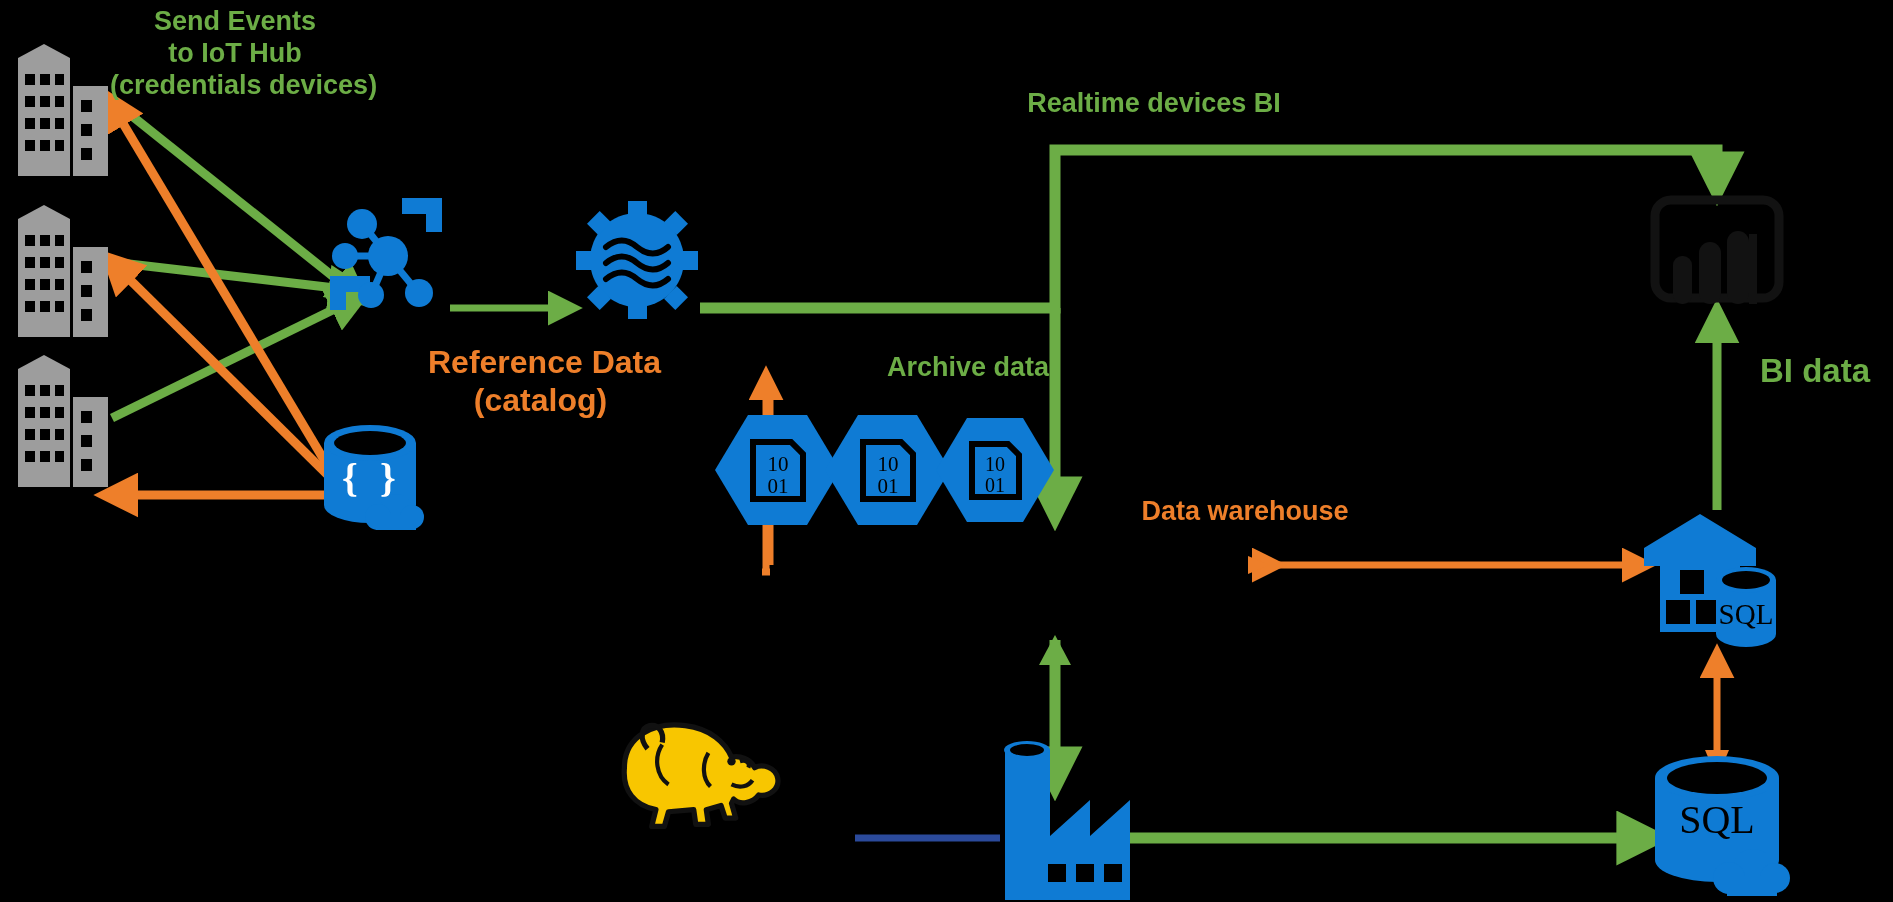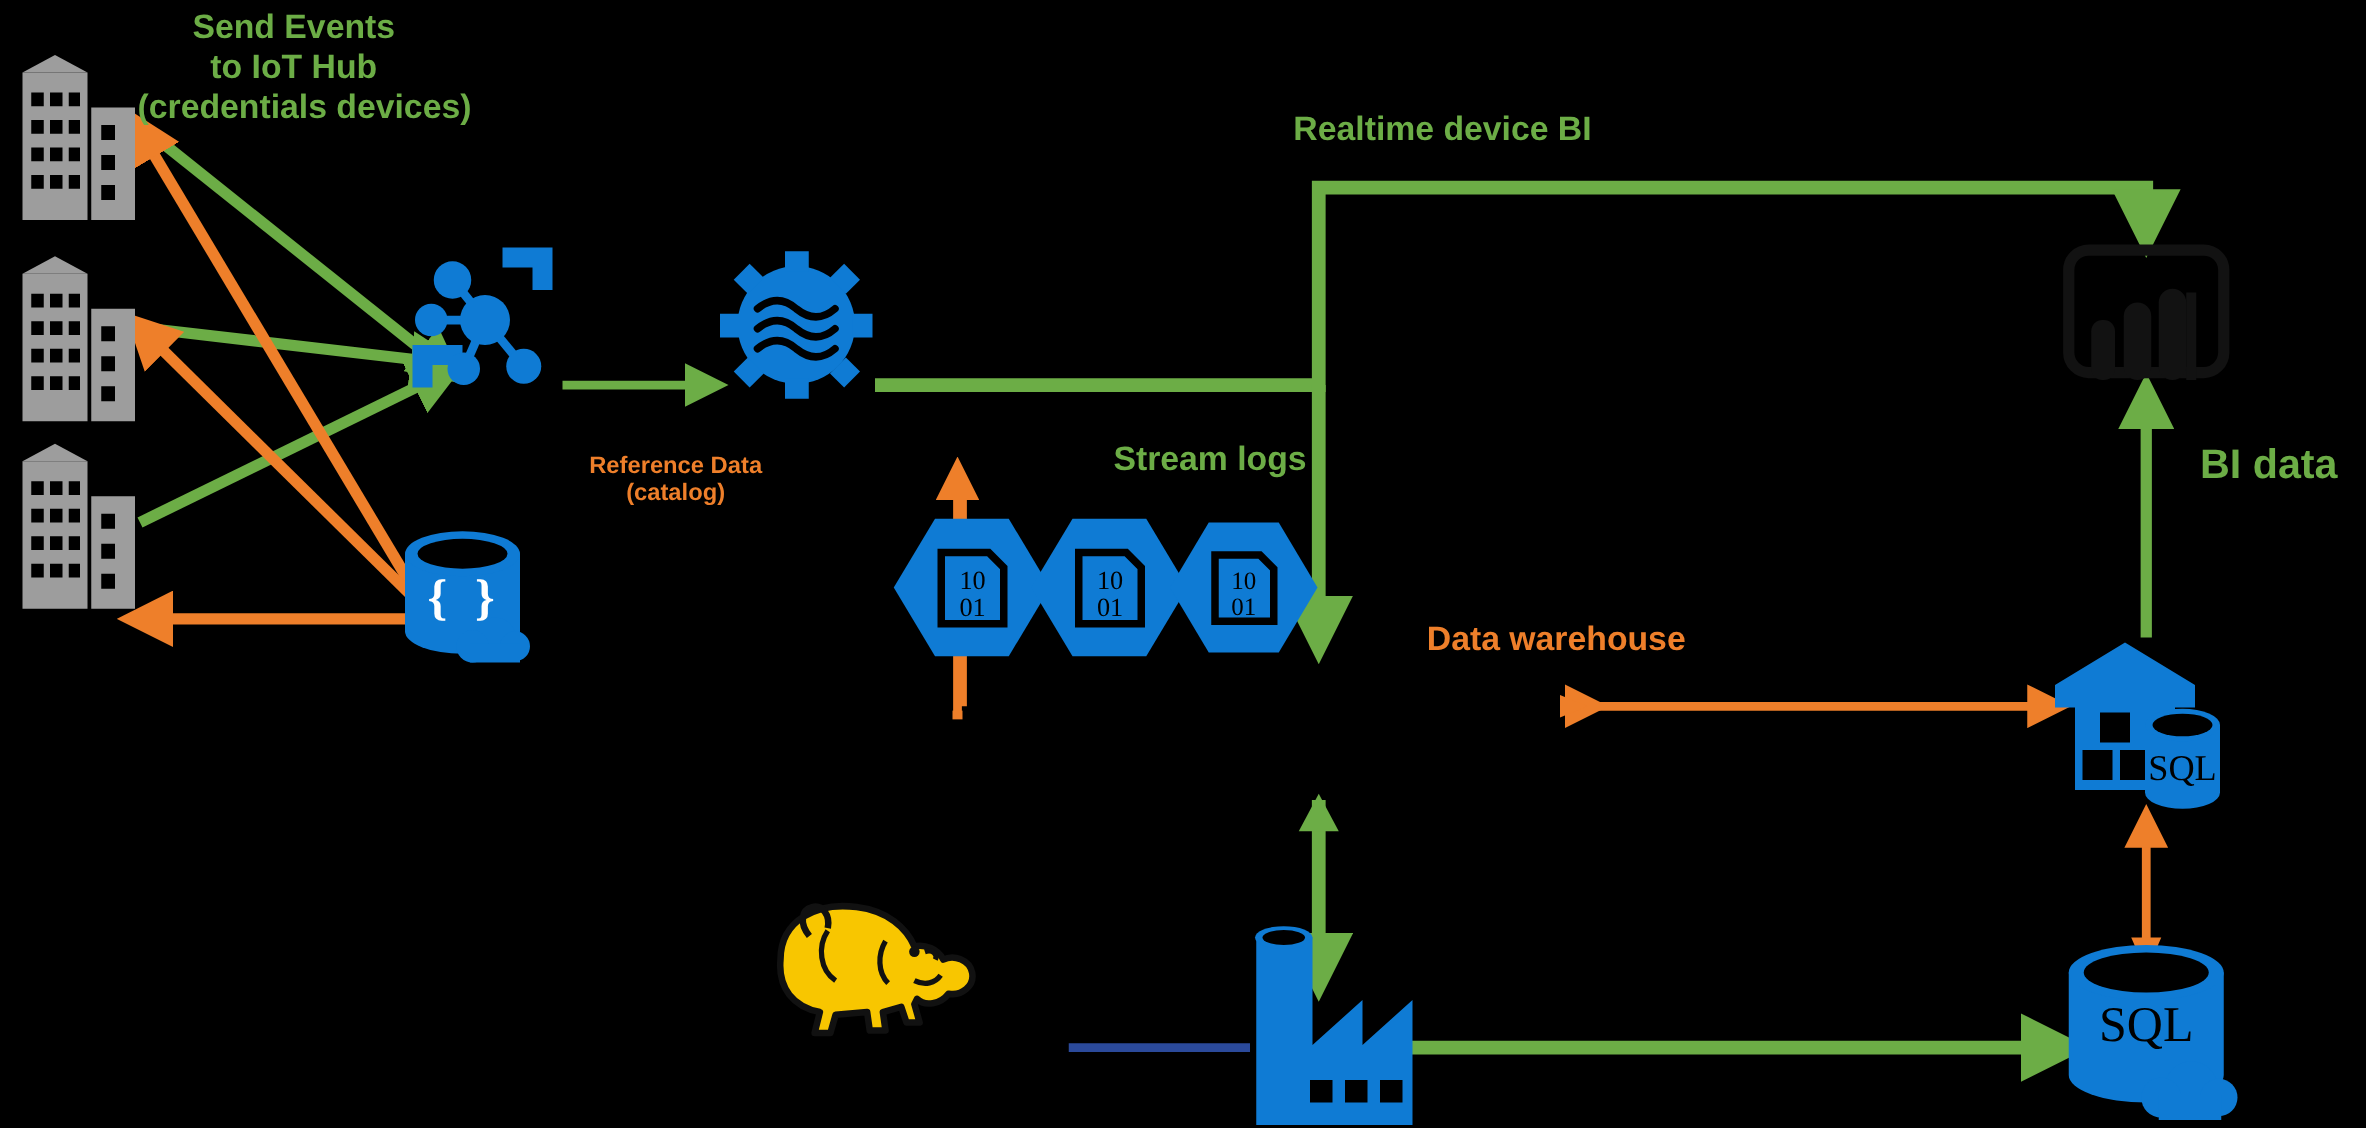--- a/index.html
+++ b/index.html
@@ -310,25 +310,25 @@
         <rect x="72" y="98" width="50" height="20"></rect>
       </g>
     </g>
   </svg>
 
   <div class="lbl green ctr" style="left:110px;top:6px;width:250px;font-size:27px;">Send Events
 to IoT Hub
 (credentials devices)</div>
 
 
-  <div class="lbl orange ctr" style="left:428px;top:362px;width:225px;font-size:19px;">Reference Data
+  <div class="lbl orange ctr" style="left:428px;top:344px;width:225px;font-size:32px;">Reference Data
 (catalog)</div>
 
 
-  <div class="lbl green ctr" style="left:1004px;top:88px;width:300px;font-size:27px;">Realtime device BI</div>
-
-  <div class="lbl green ctr" style="left:868px;top:352px;width:200px;font-size:27px;">Stream logs</div>
+  <div class="lbl green ctr" style="left:1004px;top:88px;width:300px;font-size:27px;">Realtime devices BI</div>
+
+  <div class="lbl green ctr" style="left:868px;top:352px;width:200px;font-size:27px;">Archive data</div>
 
   <div class="lbl green ctr" style="left:1740px;top:352px;width:150px;font-size:33px;">BI data</div>
 
   <div class="lbl orange ctr" style="left:1120px;top:496px;width:250px;font-size:27px;">Data warehouse</div>
 
 </div>
 
 </body></html>

